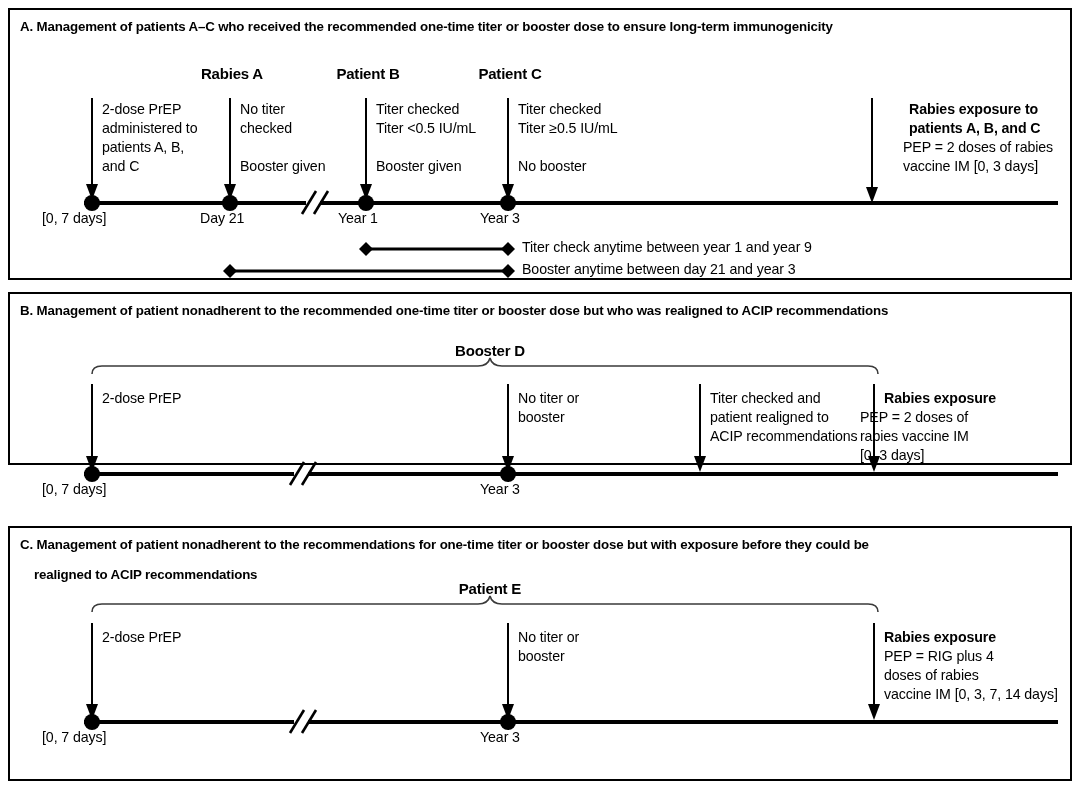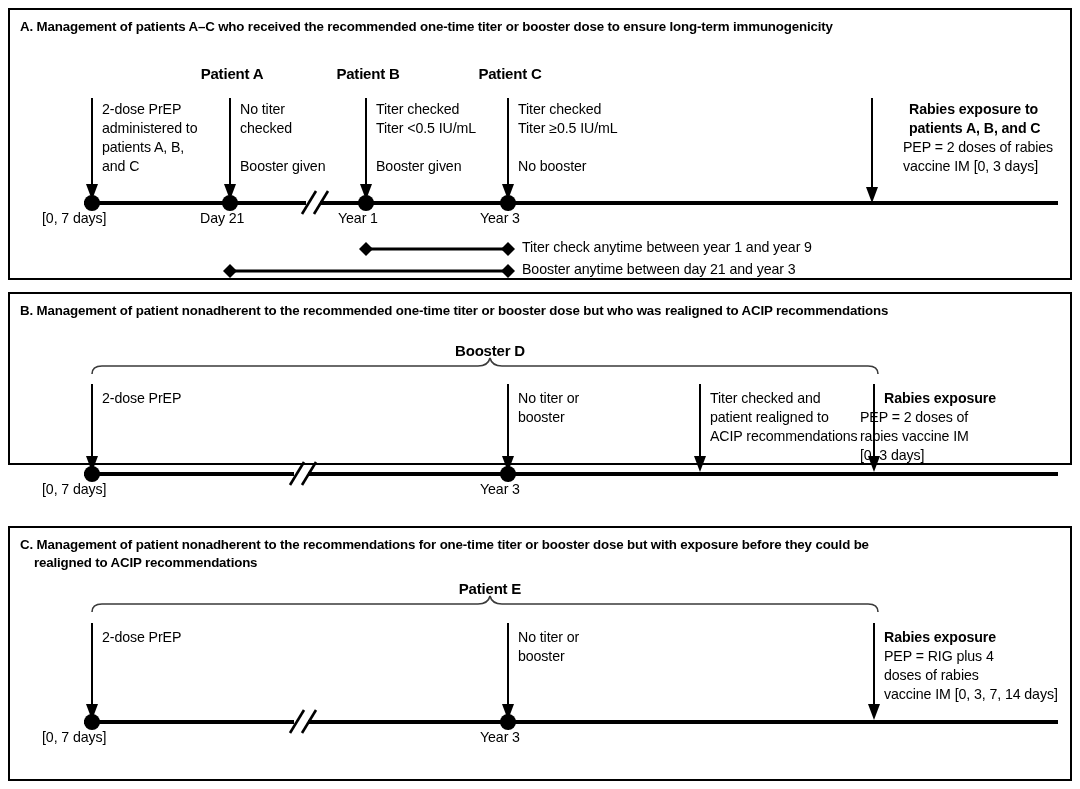--- a/index.html
+++ b/index.html
@@ -30,21 +30,21 @@
   .panel-title {
     position: absolute;
     left: 10px;
     top: 8px;
     width: 1035px;
     font-size: 13.3px;
     font-weight: bold;
     line-height: 18px;
     letter-spacing: -0.15px;
   }
-  .panel-title .cont { display: block; padding-left: 14px; }
+  .panel-title .cont { display: block; padding-left: 14px; margin-top: 12px; }
 
   .lbl {
     position: absolute;
     font-size: 14.2px;
     line-height: 19px;
     white-space: pre-line;
     letter-spacing: -0.1px;
   }
   .lbl.bold { font-weight: bold; }
   .patient-hdr {
@@ -68,21 +68,21 @@
 </head>
 <body>
 
 <div id="page">
 
   <div class="panel" id="panel-a">
     <div class="panel-title">
       <span>A. Management of patients A–C who received the recommended one-time titer or booster dose to ensure long-term immunogenicity</span>
     </div>
 
-    <div class="patient-hdr" style="left:172px; top:55px; width:100px; text-align:center;">Patient A</div>
+    <div class="patient-hdr" style="left:172px; top:55px; width:100px; text-align:center;">Rabies A</div>
     <div class="patient-hdr" style="left:308px; top:55px; width:100px; text-align:center;">Patient B</div>
     <div class="patient-hdr" style="left:450px; top:55px; width:100px; text-align:center;">Patient C</div>
 
     <div class="lbl" style="left:92px; top:90px; width:120px;">2-dose PrEP
 administered to
 patients A, B,
 and C</div>
     <div class="lbl" style="left:230px; top:90px; width:120px;">No titer
 checked
 

